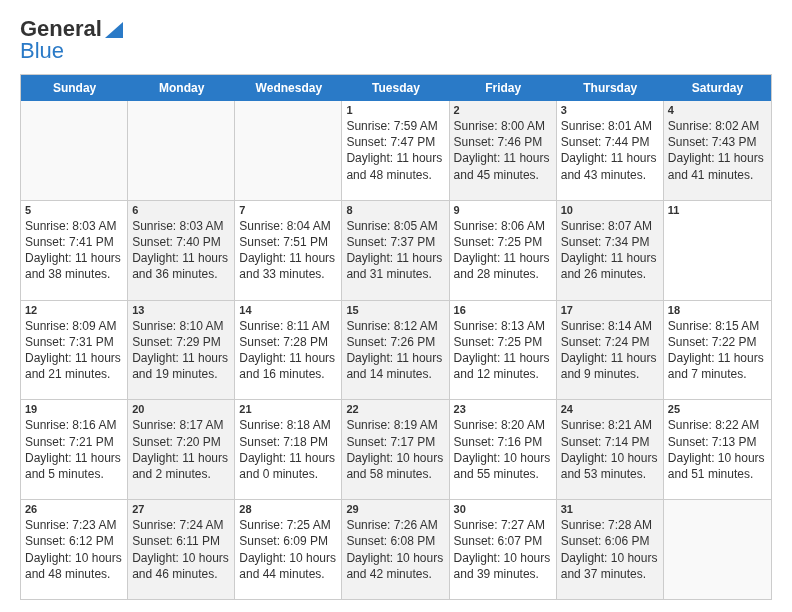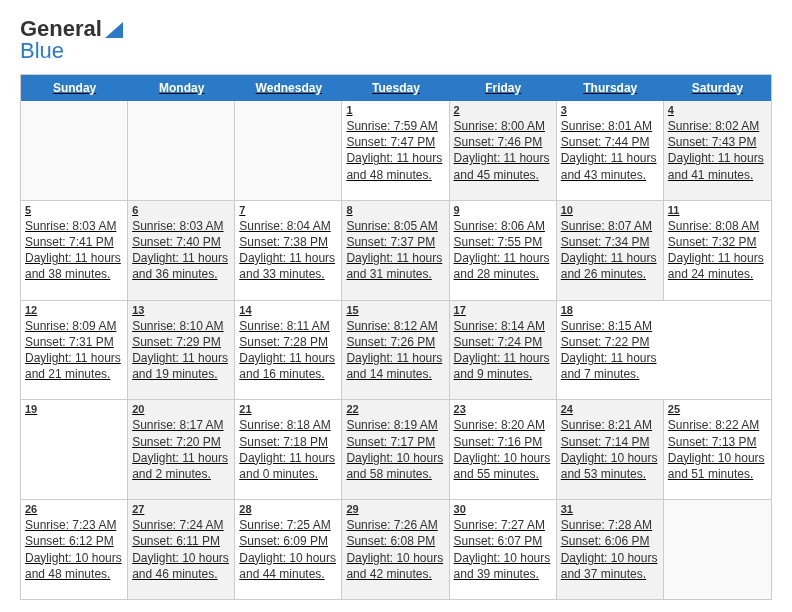--- a/index.html
+++ b/index.html
@@ -38,21 +38,20 @@
     }
     .location {
       font-size: 14px;
       color: #555;
     }
     .calendar {
       flex: 1;
       display: flex;
       flex-direction: column;
       border: 1px solid #ccc;
-      text-decoration: underline;
     }
     .cal-header-row {
       display: grid;
       grid-template-columns: repeat(7, 1fr);
       background: #2a7ac7;
     }
     .cal-header-cell {
       color: #fff;
       text-align: center;
       font-size: 12px;
@@ -172,46 +171,43 @@
           </div>
           <div class="cal-cell shaded">
             <div class="day-num">6</div>
             <div class="cell-info">Sunrise: 8:03 AM
 Sunset: 7:40 PM
 Daylight: 11 hours and 36 minutes.</div>
           </div>
           <div class="cal-cell">
             <div class="day-num">7</div>
             <div class="cell-info">Sunrise: 8:04 AM
-Sunset: 7:38 PM
+Sunset: 7:51 PM
 Daylight: 11 hours and 33 minutes.</div>
           </div>
           <div class="cal-cell shaded">
             <div class="day-num">8</div>
             <div class="cell-info">Sunrise: 8:05 AM
 Sunset: 7:37 PM
 Daylight: 11 hours and 31 minutes.</div>
           </div>
           <div class="cal-cell">
             <div class="day-num">9</div>
             <div class="cell-info">Sunrise: 8:06 AM
-Sunset: 7:55 PM
+Sunset: 7:25 PM
 Daylight: 11 hours and 28 minutes.</div>
           </div>
           <div class="cal-cell shaded">
             <div class="day-num">10</div>
             <div class="cell-info">Sunrise: 8:07 AM
 Sunset: 7:34 PM
 Daylight: 11 hours and 26 minutes.</div>
           </div>
           <div class="cal-cell">
             <div class="day-num">11</div>
-            <div class="cell-info">Sunrise: 8:08 AM
-Sunset: 7:32 PM
-Daylight: 11 hours and 24 minutes.</div>
           </div>
         </div>
         <div class="cal-row">
           <div class="cal-cell">
             <div class="day-num">12</div>
             <div class="cell-info">Sunrise: 8:09 AM
 Sunset: 7:31 PM
 Daylight: 11 hours and 21 minutes.</div>
           </div>
           <div class="cal-cell shaded">
@@ -225,36 +221,45 @@
             <div class="cell-info">Sunrise: 8:11 AM
 Sunset: 7:28 PM
 Daylight: 11 hours and 16 minutes.</div>
           </div>
           <div class="cal-cell shaded">
             <div class="day-num">15</div>
             <div class="cell-info">Sunrise: 8:12 AM
 Sunset: 7:26 PM
 Daylight: 11 hours and 14 minutes.</div>
           </div>
+          <div class="cal-cell">
+            <div class="day-num">16</div>
+            <div class="cell-info">Sunrise: 8:13 AM
+Sunset: 7:25 PM
+Daylight: 11 hours and 12 minutes.</div>
+          </div>
           <div class="cal-cell shaded">
             <div class="day-num">17</div>
             <div class="cell-info">Sunrise: 8:14 AM
 Sunset: 7:24 PM
 Daylight: 11 hours and 9 minutes.</div>
           </div>
           <div class="cal-cell">
             <div class="day-num">18</div>
             <div class="cell-info">Sunrise: 8:15 AM
 Sunset: 7:22 PM
 Daylight: 11 hours and 7 minutes.</div>
           </div>
         </div>
         <div class="cal-row">
           <div class="cal-cell">
             <div class="day-num">19</div>
+            <div class="cell-info">Sunrise: 8:16 AM
+Sunset: 7:21 PM
+Daylight: 11 hours and 5 minutes.</div>
           </div>
           <div class="cal-cell shaded">
             <div class="day-num">20</div>
             <div class="cell-info">Sunrise: 8:17 AM
 Sunset: 7:20 PM
 Daylight: 11 hours and 2 minutes.</div>
           </div>
           <div class="cal-cell">
             <div class="day-num">21</div>
             <div class="cell-info">Sunrise: 8:18 AM

